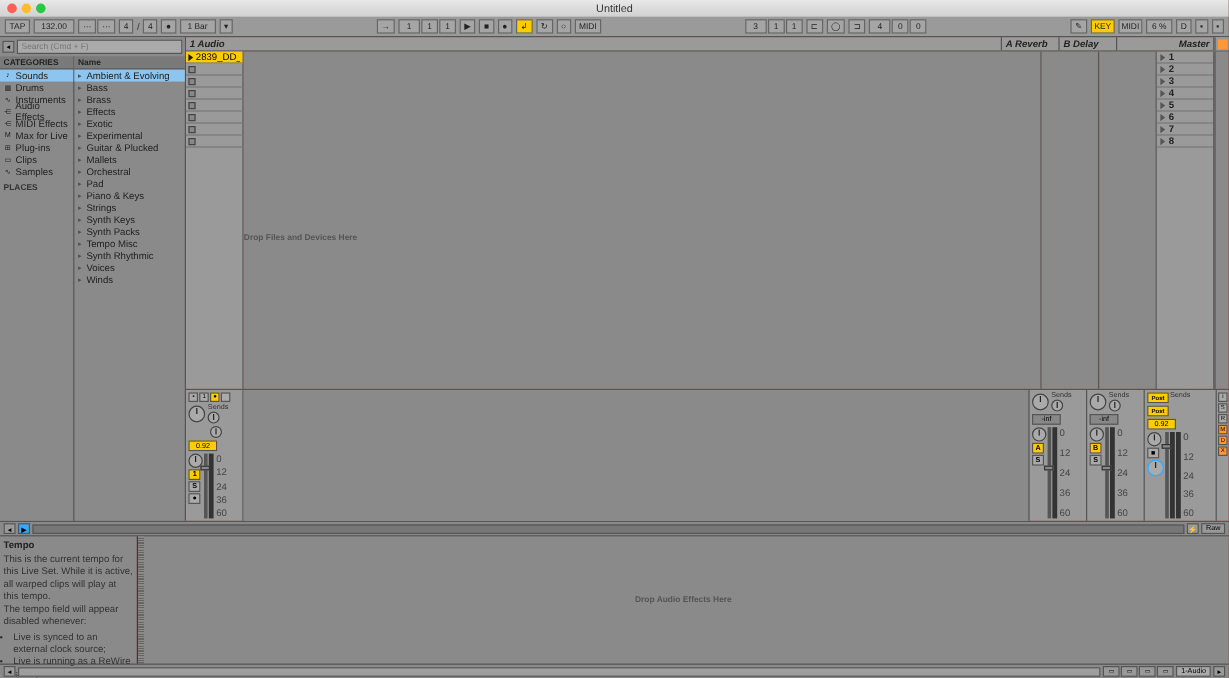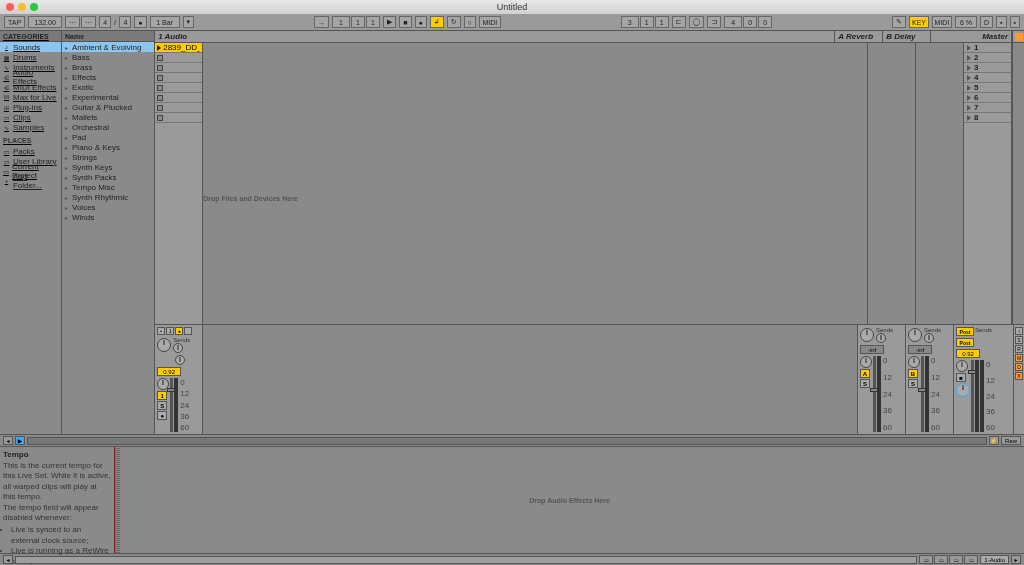--- a/index.html
+++ b/index.html
@@ -24,21 +24,21 @@
 
 .main { display: flex; height: 403px; }
 
 
 .browser { width: 169px; background: #8a8a8a; border-right: 1px solid #555; display: flex; flex-direction: column; }
 .search-row { height: 16px; display: flex; align-items: center; padding: 2px; gap: 2px; background: #8a8a8a; }
 .search-collapse { width: 10px; height: 10px; background: #999; border: 1px solid #555; display: flex; align-items: center; justify-content: center; font-size: 6px; }
 .search-input { flex: 1; height: 12px; background: #aaa; border: 1px solid #555; padding: 0 3px; font-size: 7px; color: #444; }
 .browser-columns { display: flex; flex: 1; }
 .browser-col { display: flex; flex-direction: column; }
-.browser-col.left { width: 62px; border-right: 1px solid #555; text-decoration: underline; }
+.browser-col.left { width: 62px; border-right: 1px solid #555; }
 .browser-col.right { flex: 1; }
 .col-header { height: 11px; background: #7a7a7a; border-bottom: 1px solid #555; padding: 0 3px; display: flex; align-items: center; font-size: 7px; font-weight: bold; color: #222; }
 .browser-item { height: 10px; display: flex; align-items: center; padding: 0 3px; gap: 3px; font-size: 7px; color: #222; cursor: pointer; }
 .browser-item.selected { background: #8bc5f0; }
 .browser-item .icon { width: 7px; height: 7px; display: inline-flex; align-items: center; justify-content: center; font-size: 6px; }
 .browser-item .arrow { font-size: 6px; color: #555; margin-right: 1px; }
 .browser-section { height: 11px; padding: 0 3px; display: flex; align-items: center; font-size: 7px; font-weight: bold; color: #333; margin-top: 3px; }
 
 
 .session { flex: 1; display: flex; flex-direction: column; background: #b91c1c; }
@@ -180,20 +180,24 @@
   <div class="tb-btn" style="width:20px">MIDI</div>
   <div class="tb-btn" style="width:22px">6 %</div>
   <div class="tb-btn">D</div>
   <div class="tb-btn">▪</div>
   <div class="tb-btn">▪</div>
 </div>
 
 <div class="main">
 
   <div class="browser">
+    <div class="search-row">
+      <div class="search-collapse">◂</div>
+      <input class="search-input" placeholder="Search (Cmd + F)" style="">
+    </div>
     <div class="browser-columns">
       <div class="browser-col left">
         <div class="col-header">CATEGORIES</div>
         <div>
             <div class="browser-item selected">
               <span class="icon">♪</span>
               <span>Sounds</span>
             </div>
             <div class="browser-item">
               <span class="icon">▦</span>
@@ -222,38 +226,20 @@
             <div class="browser-item">
               <span class="icon">▭</span>
               <span>Clips</span>
             </div>
             <div class="browser-item">
               <span class="icon">∿</span>
               <span>Samples</span>
             </div>
           </div>
         <div class="browser-section">PLACES</div>
-        <div>
-            <div class="browser-item">
-              <span class="icon">▭</span>
-              <span style="">Packs</span>
-            </div>
-            <div class="browser-item">
-              <span class="icon">▭</span>
-              <span style="">User Library</span>
-            </div>
-            <div class="browser-item">
-              <span class="icon">▭</span>
-              <span style="">Current Project</span>
-            </div>
-            <div class="browser-item">
-              <span class="icon">+</span>
-              <span style="text-decoration:underline">Add Folder...</span>
-            </div>
-          </div>
       </div>
       <div class="browser-col right">
         <div class="col-header">Name</div>
         <div>
             <div class="browser-item selected">
               <span class="arrow">▸</span>
               <span>Ambient &amp; Evolving</span>
             </div>
             <div class="browser-item">
               <span class="arrow">▸</span>

